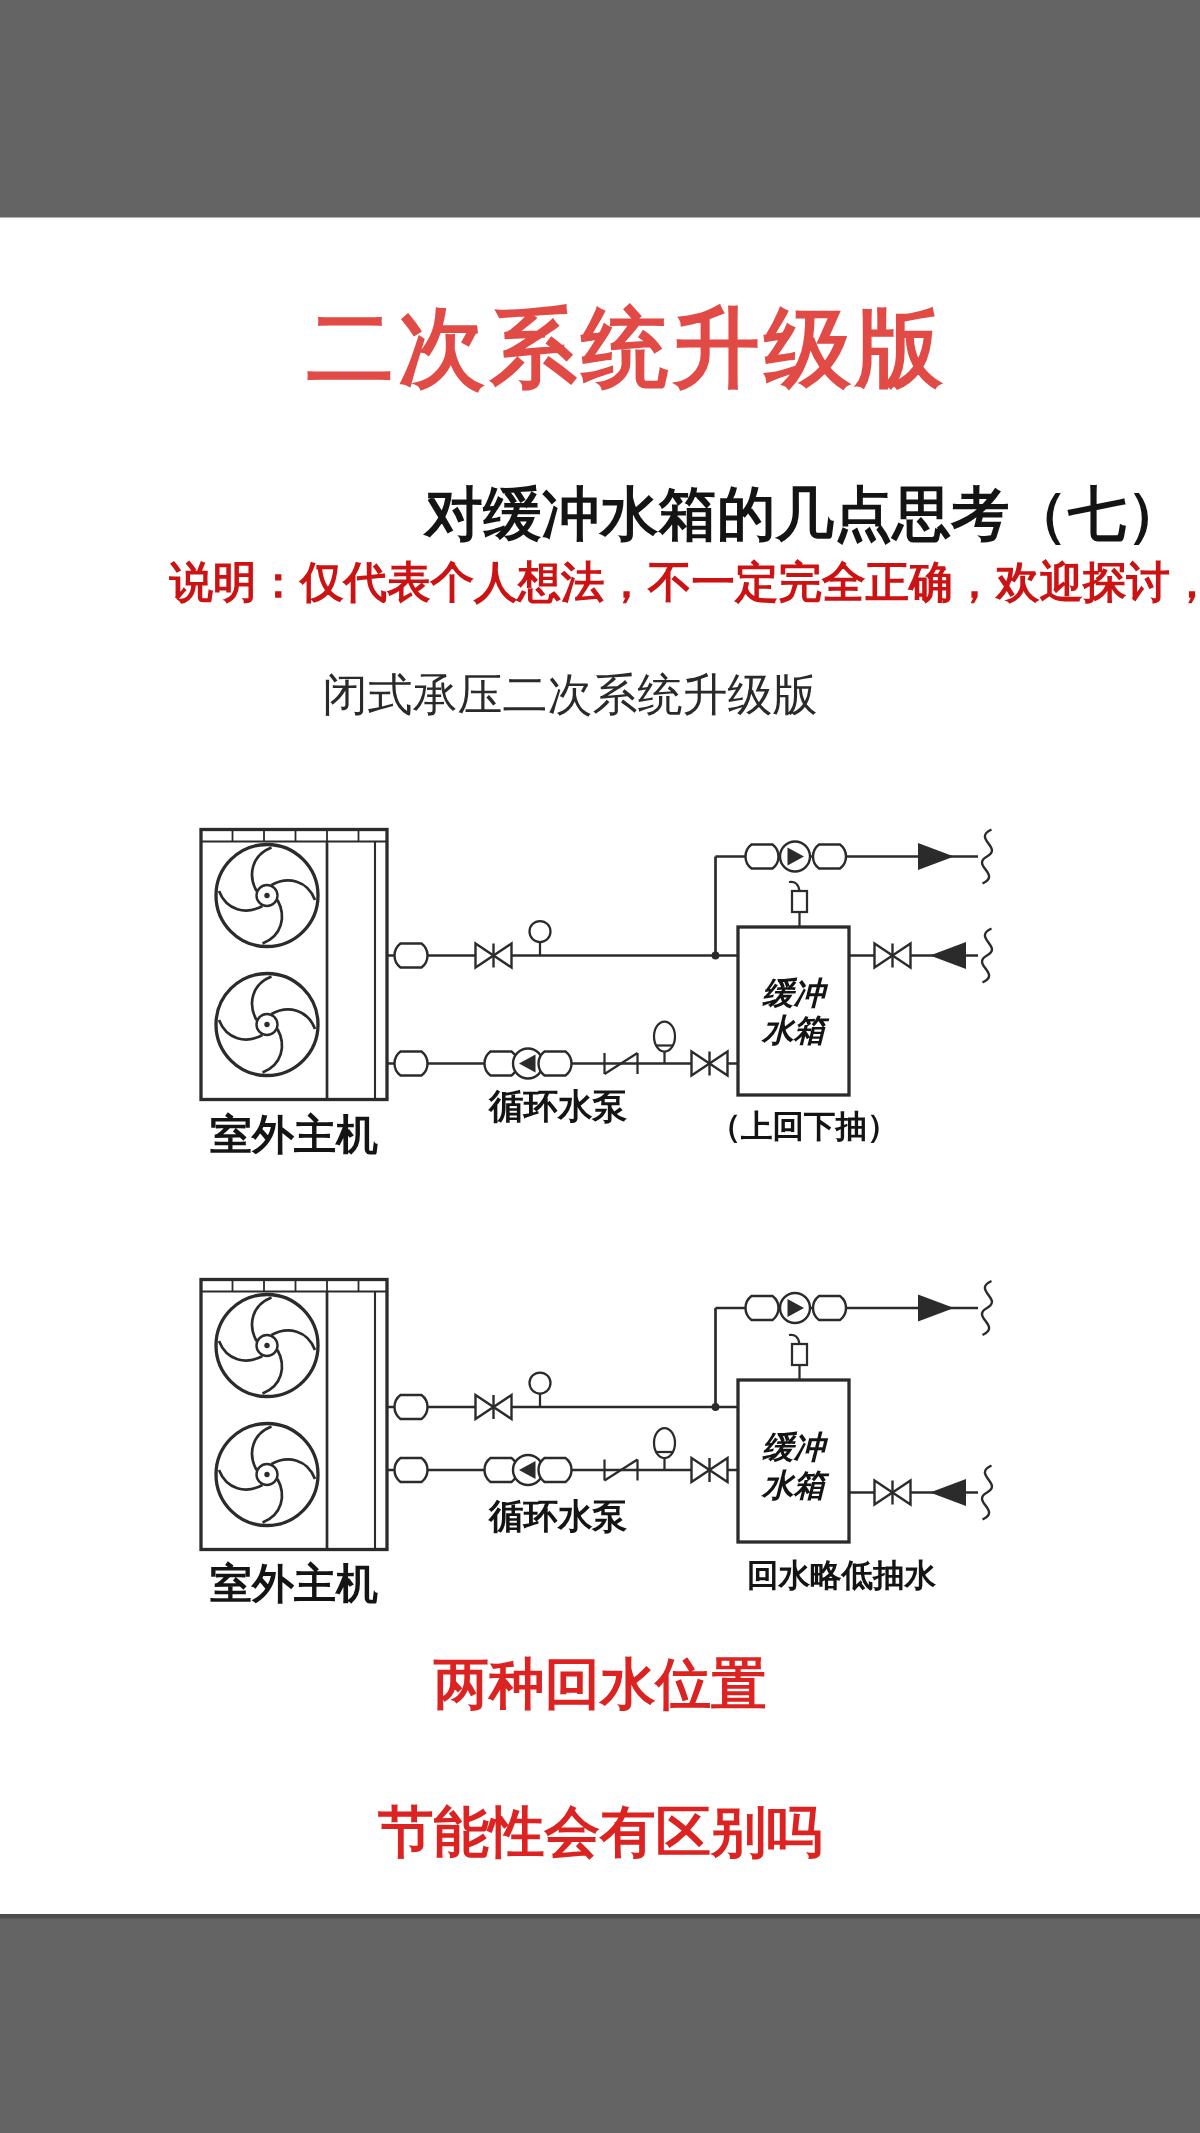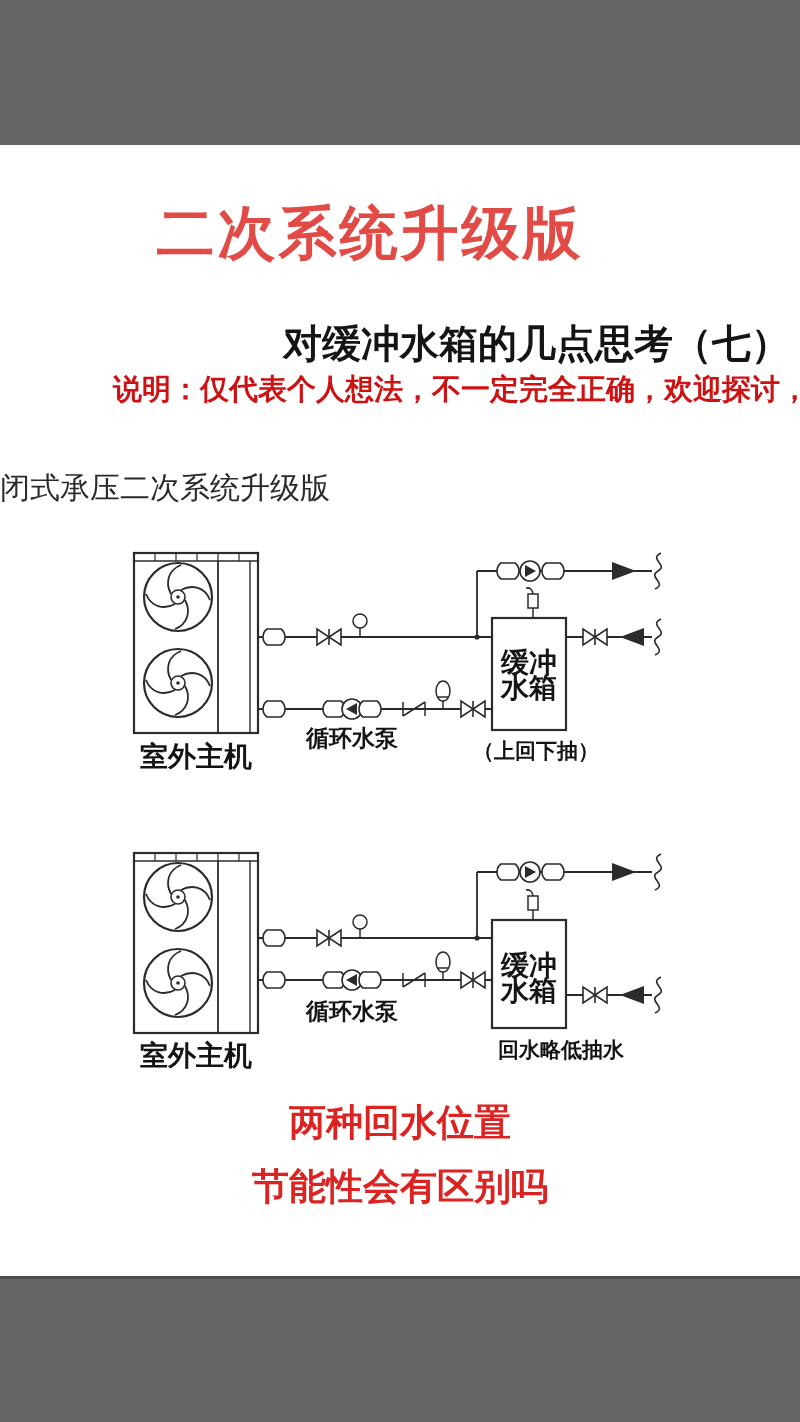--- a/index.html
+++ b/index.html
@@ -10,55 +10,56 @@
   }
   .bar{position:absolute;left:0;width:800px;background:var(--bar_gray,#646464);}
   .bar-top{top:0;height:145px;}
   .bar-bottom{top:1276px;height:146px;border-top:3px solid #4e4e4e;box-sizing:border-box;}
 
   .main-title{
     position:absolute;top:200px;left:0;width:740px;text-align:center;
     font-size:58px;line-height:66px;font-weight:900;letter-spacing:3px;
     color:var(--title_red,#e24a45);
     font-family:"Liberation Sans",sans-serif;
+    padding-left:48px;
   }
   .subtitle{
     position:absolute;top:324px;left:0;width:790px;text-align:right;
     font-size:39px;line-height:40px;font-weight:bold;color:#141414;
   }
   .note{
     position:absolute;top:367px;left:113px;width:600px;
     font-size:29px;line-height:44px;font-weight:bold;
     color:var(--note_red,#cc1212);
   }
   .note .note-line{white-space:nowrap;}
   .diagram-caption{
-    position:absolute;top:470px;left:0;width:760px;
+    position:absolute;top:446px;left:0;width:760px;text-align:center;
     font-size:30px;line-height:36px;font-weight:normal;color:#2a2a2a;
     font-family:"Liberation Serif",serif;
   }
   .svg-layer{position:absolute;left:0;top:0;width:800px;height:1422px;}
 
   .dlabel{
     position:absolute;transform:translate(-50%,-50%);
     font-family:"Liberation Serif",serif;font-weight:bold;color:#141414;
     white-space:nowrap;text-align:center;
   }
   .lbl-unit{font-size:28px;}
-  .lbl-pump{font-size:23px;}
-  .lbl-tank{font-size:28px;line-height:25px;}
+  .lbl-pump{font-size:23px;margin-left:20px;}
+  .lbl-tank{font-size:21px;line-height:25px;font-style:italic;}
   .lbl-note{font-size:21px;}
 
   .footer-line{
     position:absolute;left:0;width:800px;text-align:center;
     font-size:37px;line-height:42px;font-weight:600;
     color:var(--footer_red,#dd2222);
   }
   .footer-1{top:1102px;}
-  .footer-2{top:1166px;}
+  .footer-2{top:1201px;}
 </style>
 </head>
 <body>
 
 <div class="bar bar-top"></div>
 <div class="bar bar-bottom"></div>
 
 <div class="main-title">二次系统升级版</div>
 <div class="subtitle">对缓冲水箱的几点思考（七）</div>
 <div class="note">

